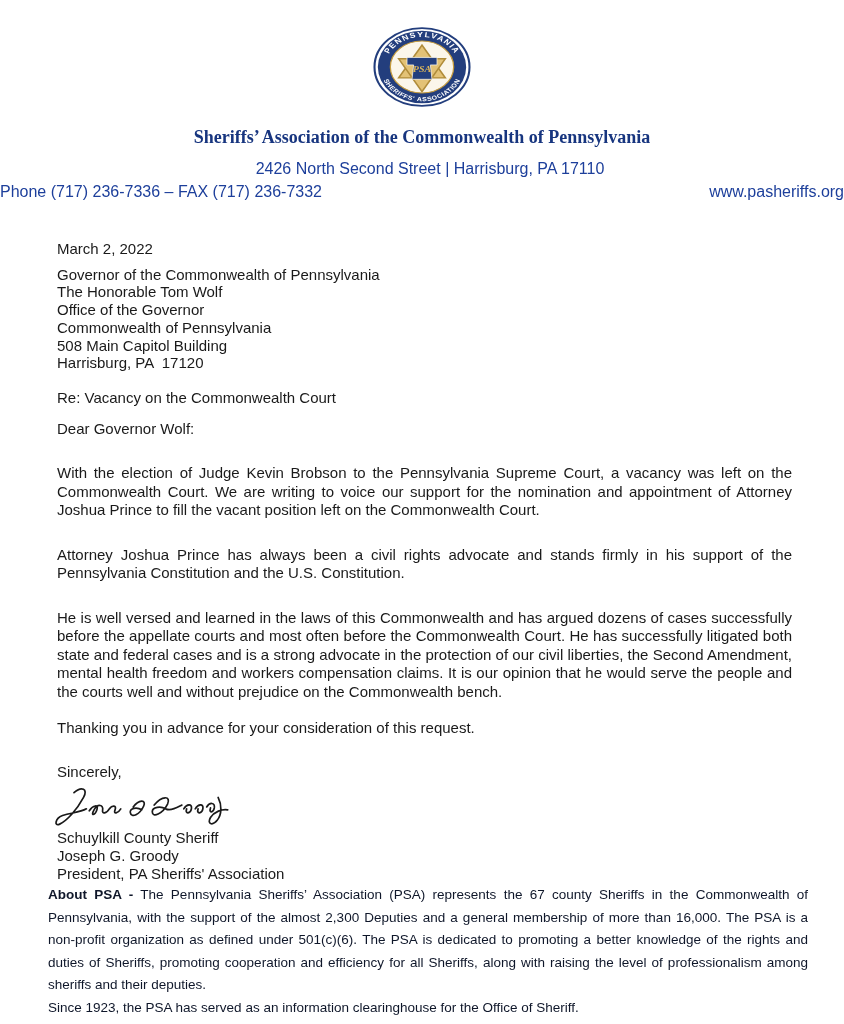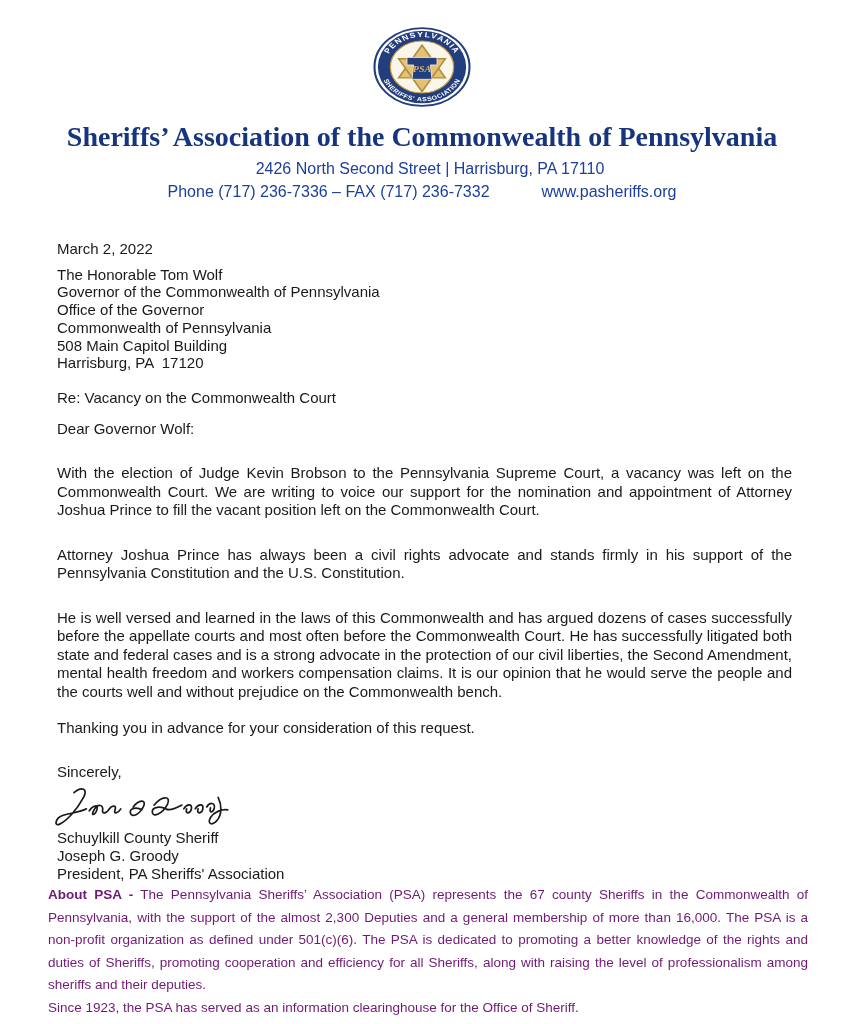--- a/index.html
+++ b/index.html
@@ -6,44 +6,44 @@
   .sheet {
     width: 844px; height: 1024px; background: #ffffff; margin: 0 auto;
     position: relative; overflow: hidden;
     font-family: "Liberation Sans", sans-serif; color: #1a1a1a;
   }
   .header { text-align: center; padding-top: 26px; }
   .logo-wrap { line-height: 0; }
   .org-title {
     margin-top: 16px;
     font-family: "Liberation Serif", serif;
-    font-weight: bold; font-size: 28px; line-height: 26px;
+    font-weight: bold; font-size: 18px; line-height: 26px;
     color: #17357f;
   }
   .contact { color: #1d3f9b; font-size: 16px; line-height: 20px; }
   .address-line { margin-top: 9px; padding-left: 16px; }
   .phone-row {
-    margin-top: 3px; display: flex; justify-content: center;
+    margin-top: 3px; display: flex; justify-content: space-between;
     align-items: baseline; gap: 52px;
   }
   .content {
     margin: 38px 52px 0 57px; font-size: 15px; line-height: 18.5px;
   }
   .date-line { margin-bottom: 7px; }
   .recipient div { line-height: 17.8px; white-space: pre-wrap; }
   .subject { margin-top: 17px; }
   .salutation { margin-top: 12px; }
   .body-para { margin: 26px 0 0 0; text-align: justify; }
   .thanks { margin-top: 18px; }
   .closing { margin-top: 25px; }
   .sig-wrap { margin: 2px 0 0 -4px; line-height: 0; }
   .sig-block div { line-height: 18px; }
   .footer {
     position: absolute; left: 48px; right: 36px; top: 884px;
-    font-size: 13.5px; line-height: 22.5px; color: #701a75;
+    font-size: 13.5px; line-height: 22.5px; color: #0f172a;
   }
   .footer .about { text-align: justify; }
   .footer b { font-weight: bold; }
 </style>
 </head>
 <body>
 
 <div class="sheet">
 
   <div class="header">
@@ -74,22 +74,22 @@
     <div class="contact phone-row">
       <span>Phone (717) 236-7336 – FAX (717) 236-7332</span>
       <span>www.pasheriffs.org</span>
     </div>
   </div>
 
   <div class="content">
     <div class="date-line">March 2, 2022</div>
 
     <div class="recipient">
+      <div>Governor of the Commonwealth of Pennsylvania</div>
       <div>The Honorable Tom Wolf</div>
-      <div>Governor of the Commonwealth of Pennsylvania</div>
       <div>Office of the Governor</div>
       <div>Commonwealth of Pennsylvania</div>
       <div>508 Main Capitol Building</div>
       <div>Harrisburg, PA  17120</div>
     </div>
 
     <div class="subject">Re: Vacancy on the Commonwealth Court</div>
     <div class="salutation">Dear Governor Wolf:</div>
 
     <p class="body-para">With the election of Judge Kevin Brobson to the Pennsylvania Supreme Court, a vacancy was left on the Commonwealth Court. We are writing to voice our support for the  nomination and appointment of Attorney Joshua Prince to fill the vacant position left on the Commonwealth Court.</p>

